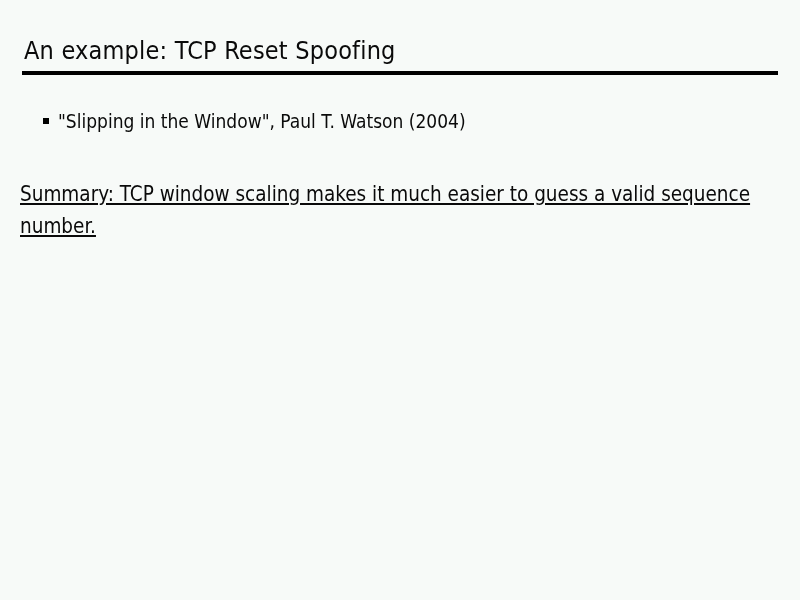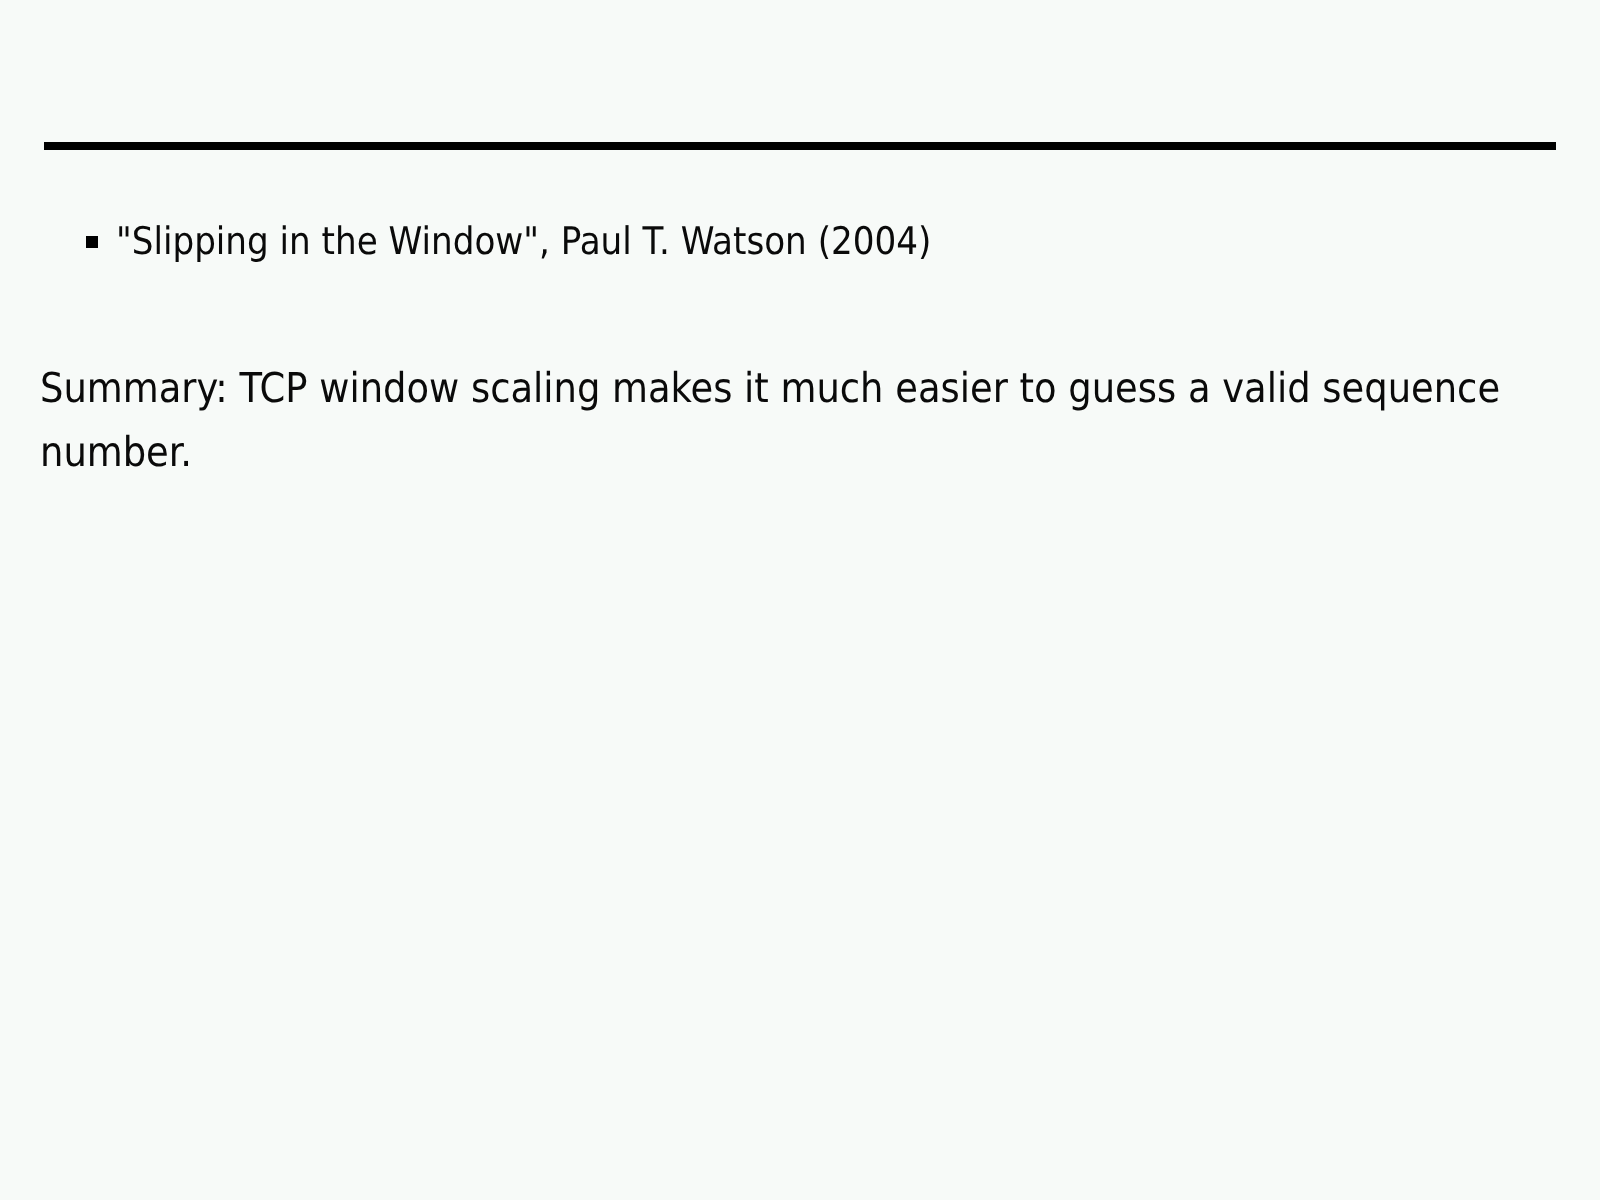--- a/index.html
+++ b/index.html
@@ -78,30 +78,32 @@
     left: 20px;
     top: 178px;
     width: 760px;
   }
   .body-para {
     font-size: 20.5px;
     line-height: 32px;
     color: #0a0a0a;
     margin: 0;
     text-align: left;
+    text-decoration: underline;
   }
   .body-para.spaced {
     margin-top: 57px;
   }
 </style>
 </head>
 <body>
 
 <div id="slide">
 
+  <div class="slide-title">An example: TCP Reset Spoofing</div>
 
   <div class="title-rule"></div>
 
   <div class="bullet-list">
     <div class="bullet-item">
       <span class="bullet-marker"></span>
       <span class="bullet-text">"Slipping in the Window", Paul T. Watson (2004)</span>
     </div>
   </div>
 

